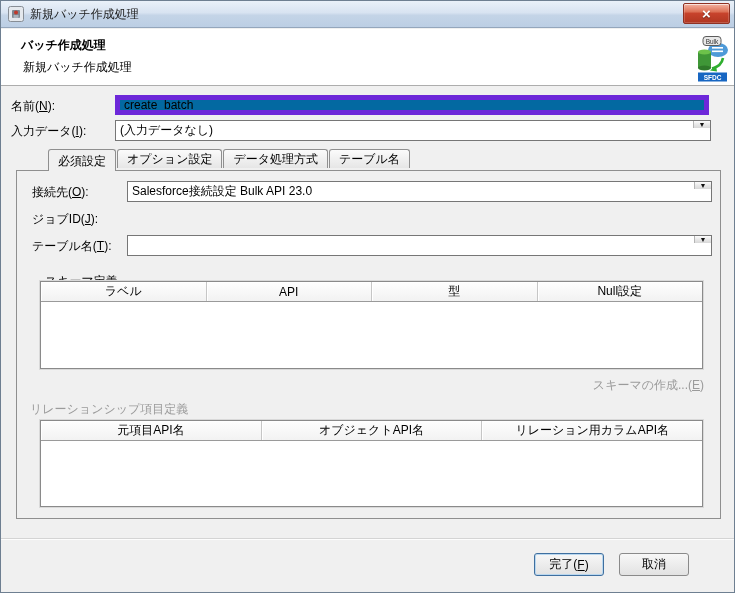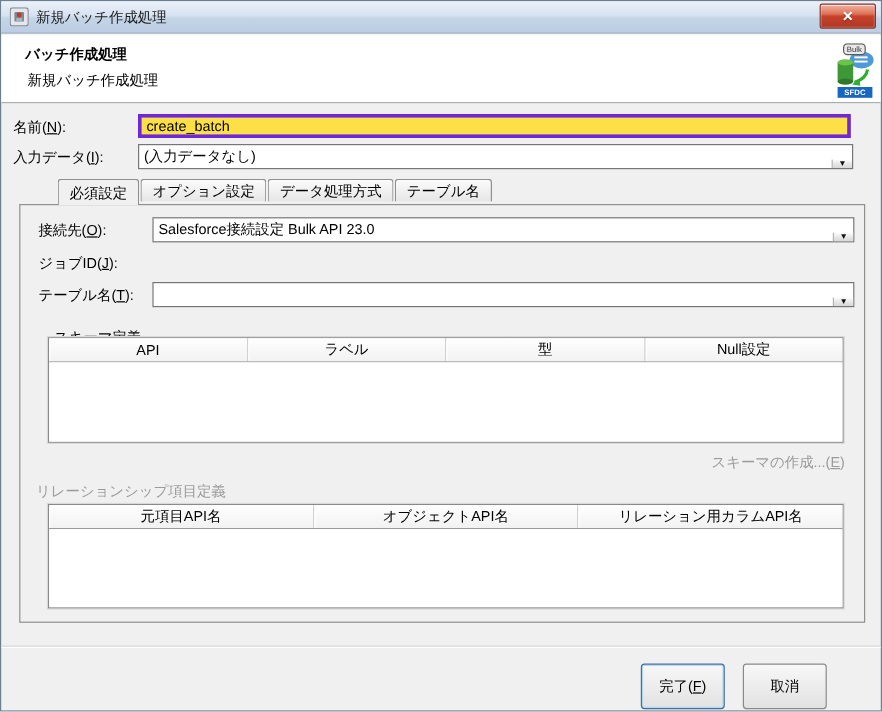--- a/index.html
+++ b/index.html
@@ -26,24 +26,24 @@
   
   .header { position:absolute; top:28px; left:0; right:0; height:57px; background:#fff;
             border-bottom:1px solid #adadad; }
   .header-title { position:absolute; left:20px; top:8px; font-weight:bold; }
   .header-subtitle { position:absolute; left:22px; top:30px; }
   .logo { position:absolute; right:5px; top:7px; width:34px; height:46px; }
 
   
   .flabel { position:absolute; white-space:nowrap; line-height:20px; }
   .flabel u { text-decoration:underline; }
-  .text-input { position:absolute; height:20px; border:3px solid #6d28d9; background:#fde047;
+  .text-input { position:absolute; height:20px; border:5px solid #6d28d9; background:#0369a1;
                 padding:0 4px; font:inherit; }
   .combo { position:absolute; height:21px; border:1px solid #767676; background:#fff;
-           display:flex; align-items:flex-end; cursor:default; }
+           display:flex; align-items:flex-start; cursor:default; }
   .combo-value { flex:1; padding:0 4px; line-height:19px; white-space:nowrap; overflow:hidden; }
   .combo-btn { width:17px; background:linear-gradient(#fdfdfd,#e9e9e9 45%,#d8d8d8);
                border-left:1px solid #b4b4b4; display:flex; align-items:center; justify-content:center; }
   .combo-arrow { font-size:7px; color:#111; line-height:1; }
 
   
   .tabs { position:absolute; left:19px; top:148px; height:22px; display:flex;
           align-items:flex-start; gap:1px; z-index:3;padding-left:28px; }
   .tab { height:19px; margin-bottom:1px; padding:0 9px; display:flex; align-items:center;
          background:linear-gradient(#fbfbfb,#e6e6e6); border:1px solid #8f8f8f; border-bottom:none;
@@ -65,21 +65,21 @@
   .tbody { flex:1; background:#fff; }
 
   .gray-text { color:#9b9b9b; }
   .link-btn { position:absolute; white-space:nowrap; cursor:default; }
   .link-btn u { text-decoration:underline; }
 
   
   .footer-sep { position:absolute; left:0; right:0; top:537px; height:2px;
                 border-top:1px solid #d4d4d4; border-bottom:1px solid #fdfdfd; }
   .buttons { position:absolute; top:552px; right:45px; display:flex; gap:15px; }
-  .btn { height:38px; min-width:70px; padding:0 14px; font:inherit;
+  .btn { height:23px; min-width:70px; padding:0 14px; font:inherit;
          background:linear-gradient(#f7f7f7,#e2e2e2); border:1px solid #8a8a8a; border-radius:3px;
          display:flex; align-items:center; justify-content:center; cursor:pointer; white-space:nowrap; }
   .btn u { text-decoration:underline; }
   .btn.default { border-color:#3f6f9f; box-shadow:0 0 0 1px #b9d7ef inset; }
 </style>
 </head>
 <body>
 
 <div class="window">
 
@@ -154,22 +154,22 @@
       <span class="combo-value"></span>
       <span class="combo-btn">
         <span class="combo-arrow">▼</span>
       </span>
     </div>
 
     <span class="flabel" style="left:15px; top:100px;margin-left:13px;">スキーマ定義</span>
 
     <div class="table-wrap" style="left:23px; top:110px; width:663px; height:88px;">
       <div class="thead">
+        <span class="th">ラベル</span>
         <span class="th">API</span>
-        <span class="th">ラベル</span>
         <span class="th">型</span>
         <span class="th">Null設定</span>
       </div>
       <div class="tbody"></div>
     </div>
 
     <span class="link-btn gray-text" style="right:16px; top:206px;"><span>スキーマの作成...(</span><u>E</u><span>)</span></span>
 
     <span class="flabel gray-text" style="left:13px; top:228px;">リレーションシップ項目定義</span>
 

